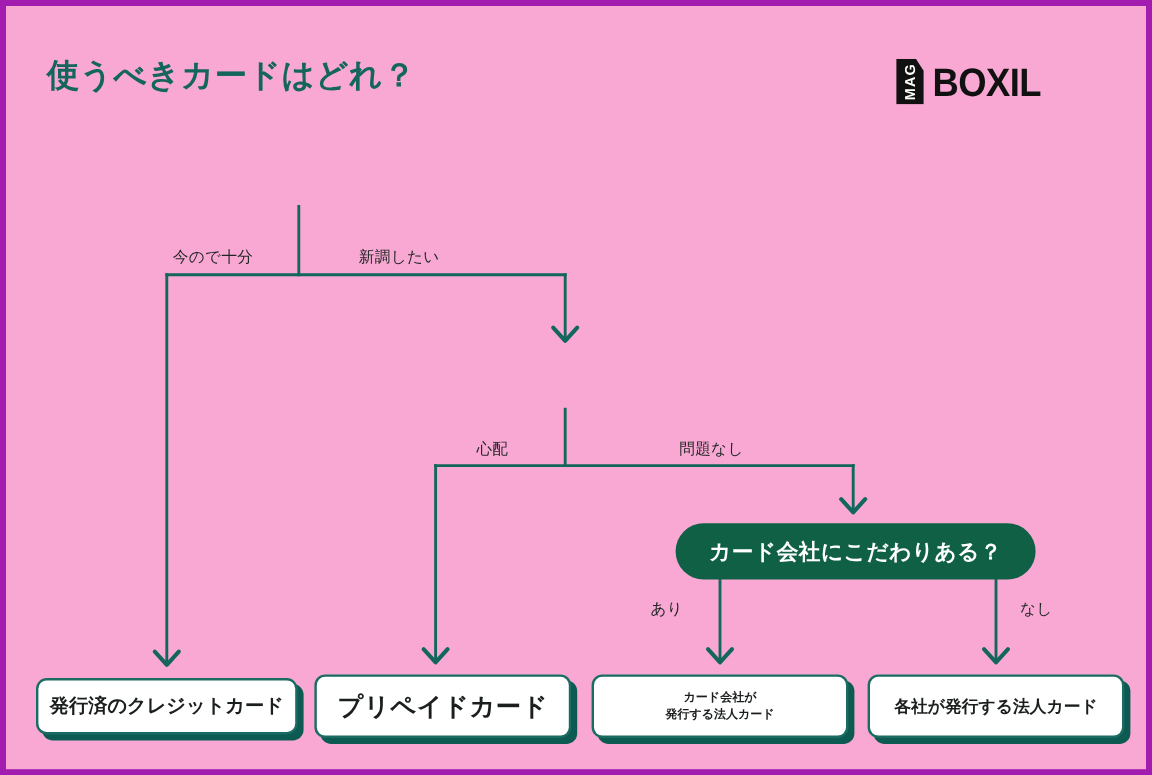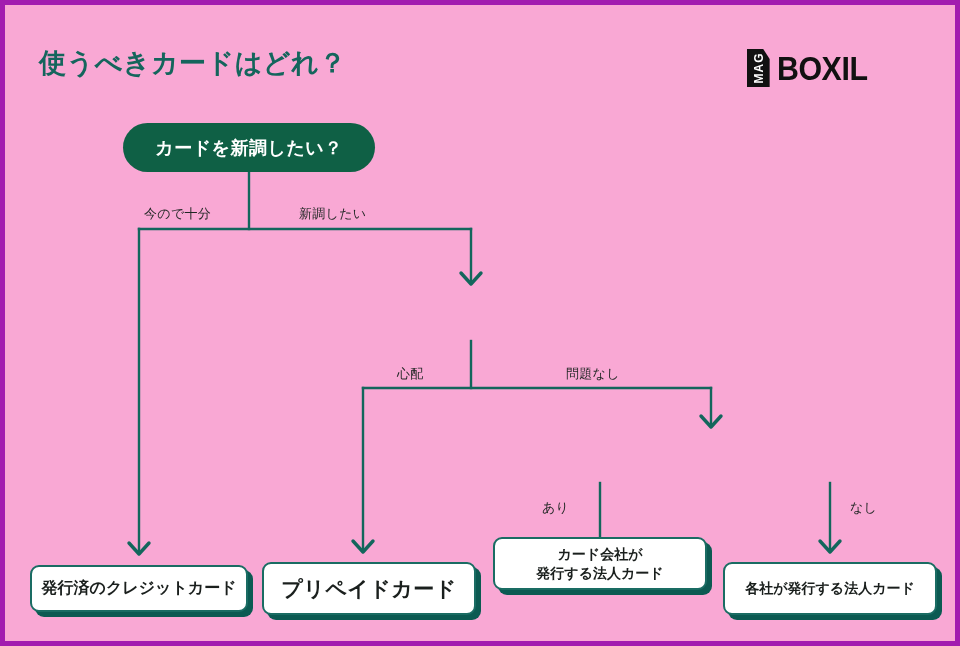--- a/index.html
+++ b/index.html
@@ -125,21 +125,21 @@
     align-items: center;
     justify-content: center;
     text-align: center;
     color: #1A1F1D;
     box-sizing: border-box;
     padding: 4px 8px;
   }
   .result .rline { display: block; }
   #result-existing { left: 25px;  top: 560px; width: 218px; height: 47px; font-size: 16px; font-weight: bold; }
   #result-prepaid  { left: 257px; top: 557px; width: 214px; height: 53px; font-size: 21px; font-weight: bold; letter-spacing: 0.5px; text-align: center; }
-  #result-corp     { left: 488px; top: 532px; width: 214px; height: 53px; font-size: 14px; font-weight: bold; line-height: 1.35; }
+  #result-corp     { left: 488px; top: 557px; width: 214px; height: 53px; font-size: 10px; font-weight: bold; line-height: 1.35; }
   #result-expense  { left: 718px; top: 557px; width: 214px; height: 53px; font-size: 14px; font-weight: bold; line-height: 1.35; }
 </style>
 </head>
 <body>
 
 <div id="canvas">
 
   <div id="page-title">使うべきカードはどれ？</div>
 
   <div id="logo">
@@ -175,21 +175,21 @@
     <g fill="none" stroke="#13665C" stroke-width="3.4" stroke-linecap="round" stroke-linejoin="round">
       <polyline points="456,268 466,279 476,268"></polyline>
       <polyline points="696,411 706,422 716,411"></polyline>
       <polyline points="124,538 134,549 144,538"></polyline>
       <polyline points="348,536 358,547 368,536"></polyline>
       <polyline points="585,536 595,547 605,536"></polyline>
       <polyline points="815,536 825,547 835,536"></polyline>
     </g>
   </svg>
 
-  <div class="pill" id="node-card-new">カードを新調したい？</div>
+  <div class="pill" id="node-issuer">カード会社にこだわりある？</div>
 
   <div class="edge-label" id="label-enough">今ので十分</div>
   <div class="edge-label" id="label-renew">新調したい</div>
   <div class="edge-label" id="label-worry">心配</div>
   <div class="edge-label" id="label-noissue">問題なし</div>
   <div class="edge-label" id="label-yes">あり</div>
   <div class="edge-label" id="label-no">なし</div>
 
   <div class="result" id="result-existing">
     <span>

